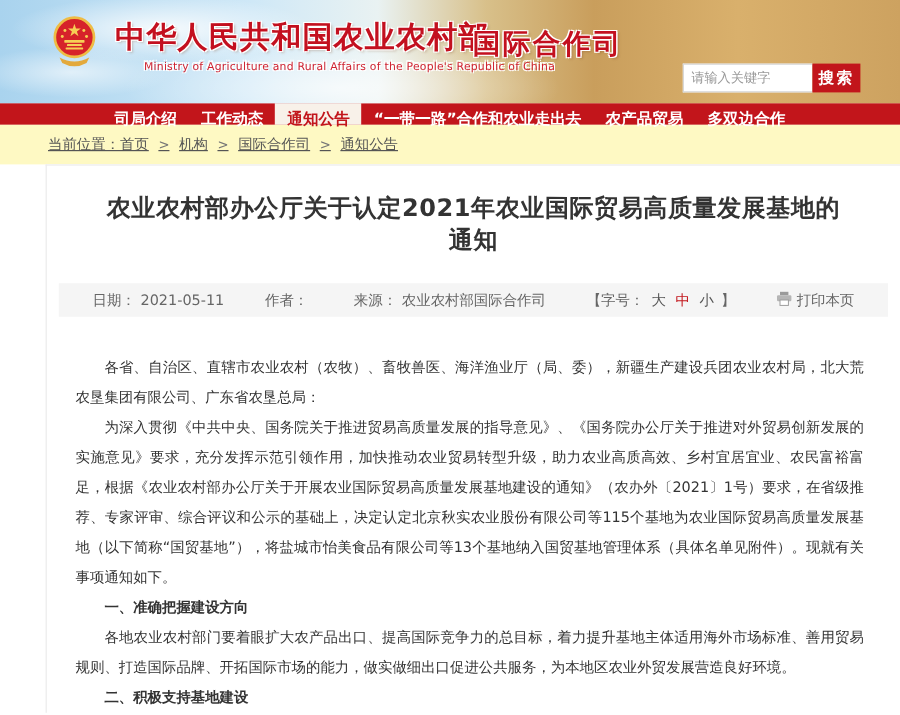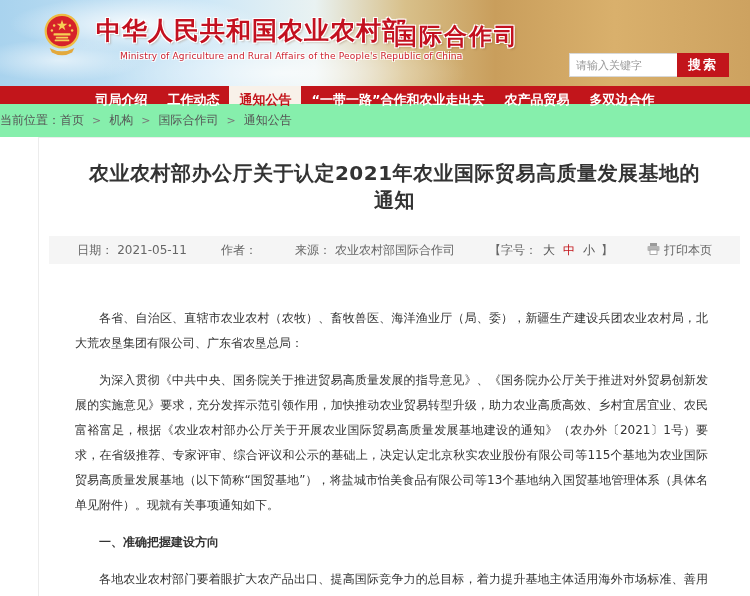--- a/index.html
+++ b/index.html
@@ -30,39 +30,39 @@
     position:absolute; left:394px; top:21px; font-size:23px; font-weight:bold; color:#c3101f; letter-spacing:2px;
     text-shadow:-1px -1px 0 #fff,1px -1px 0 #fff,-1px 1px 0 #fff,1px 1px 0 #fff,2px 2px 2px rgba(120,60,20,.3);
   }
   .search{ position:absolute; left:569px; top:53px; display:flex; }
   .search input{
     width:108px; height:24px; border:1px solid #d8d8d8; border-right:none; background:#fff;
     font-size:11px; color:#555; padding:0 6px; outline:none;
   }
   .search input::placeholder{ color:#999; }
   .search button{
-    width:52px; height:24px; border:none; background:#c2151b; color:#fff;
+    width:40px; height:24px; border:none; background:#c2151b; color:#fff;
     font-size:13px; font-weight:bold; cursor:pointer; letter-spacing:2px;
   }
 
   
   .nav{
     width:750px; height:18px; background:#c2151b; display:flex;
     justify-content:center; align-items:stretch; padding:0 42px;
   }
   .nav-item{
     color:#fff; font-size:13px; font-weight:bold; line-height:27px;
     padding:0 10px; white-space:nowrap; cursor:pointer;
   }
   .nav-item.active{ background:#f8f1e9; color:#c2151b; }
 
   
   .crumb{
-    height:33px; display:flex; align-items:center; 
-    font-size:12px; color:#555; background:#86efac;
+    height:33px; display:flex; align-items:center; padding-left:40px;
+    font-size:12px; color:#555; background:#fef9c3;text-decoration:underline;
   }
   .crumb a{ color:#555; text-decoration:none; cursor:pointer; }
   .crumb .sep{ margin:0 8px; color:#777; font-size:11px; }
 
   
   .container{
     margin-left:38px; width:712px; background:#fff;
     border:1px solid #ececec; border-right:none; border-bottom:none;
     padding:20px 10px 0 10px; min-height:450px;
   }
@@ -76,21 +76,21 @@
   }
   .meta .seg{ white-space:nowrap; display:flex; align-items:center; gap:4px; }
   .meta .red{ color:#c2151b; }
   .meta .fs a{ color:#555; text-decoration:none; margin:0 2px; cursor:pointer; }
   .meta .fs a.red{ color:#c2151b; }
   .print{ cursor:pointer; }
 
   
   .body{ padding:30px 20px 0 14px; font-size:12px; color:#333;
     line-height:25px; text-align:justify; }
-  .body p{ text-indent:2em; margin:12px; }
+  .body p{ text-indent:2em; margin:0; }
   .body p.heading{ font-weight:bold; }
 </style>
 </head>
 <body>
 
 <header class="hdr">
   <span class="emblem">
     <svg width="36" height="44" viewBox="0 0 64 78">
       <circle cx="32" cy="32" r="29" fill="#d6222a"></circle>
       <circle cx="32" cy="32" r="29" fill="none" stroke="#eebc44" stroke-width="4"></circle>

